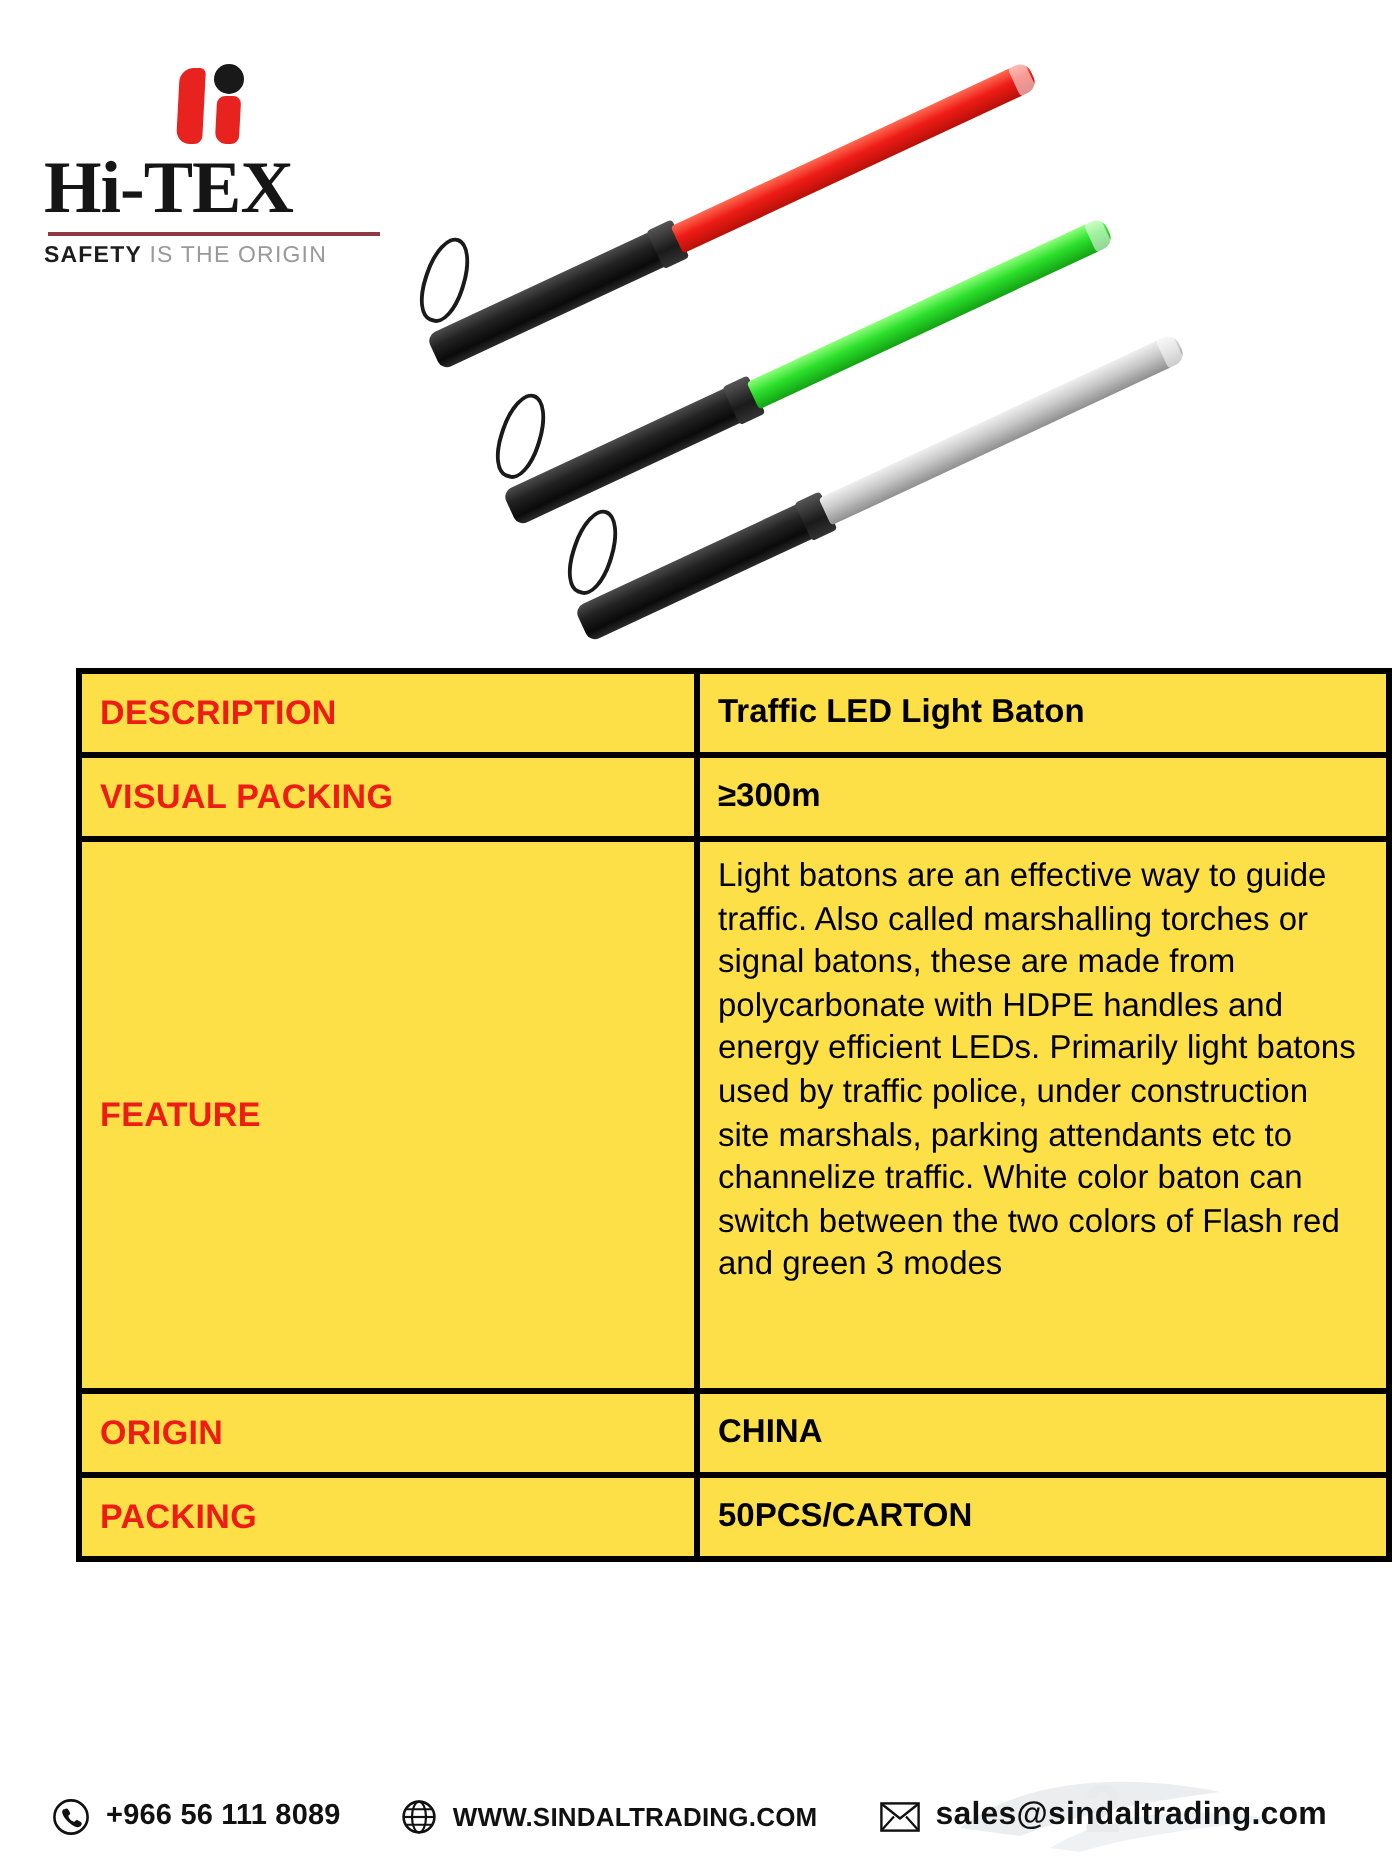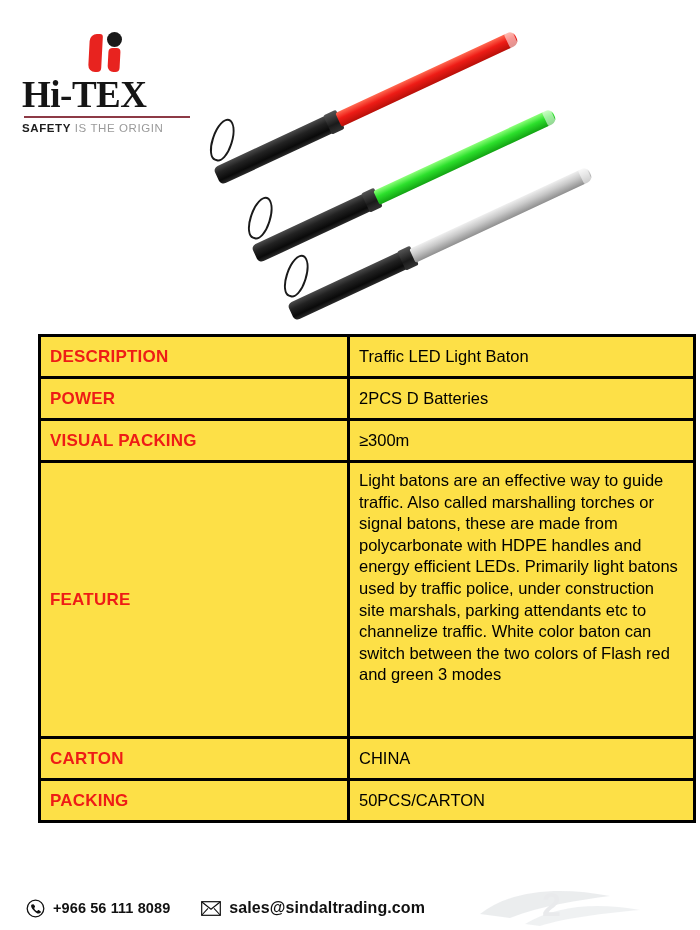--- a/index.html
+++ b/index.html
@@ -161,21 +161,21 @@
   .spec-table td.label {
     width: 288px;
     color: #ee1c16;
     font-weight: bold;
     font-size: 17px;
     letter-spacing: 0.2px;
     height: 39px;
   }
   .spec-table td.value {
     color: #000000;
-    font-weight: normal;
+    font-weight: bold;
     font-size: 16.5px;
     height: 39px;
   }
   .spec-table tr.feature-row td.label,
   .spec-table tr.feature-row td.value {
     height: 266px;
   }
   .spec-table tr.feature-row td.value {
     vertical-align: top;
     padding-top: 7px;
@@ -276,33 +276,29 @@
   </div>
 </div>
 
 <table class="spec-table">
   <tbody>
     <tr>
       <td class="label">DESCRIPTION</td>
       <td class="value">Traffic LED Light Baton</td>
     </tr>
     <tr>
-      <td class="label">POWER</td>
-      <td class="value">2PCS D Batteries</td>
-    </tr>
-    <tr>
       <td class="label">VISUAL PACKING</td>
       <td class="value">≥300m</td>
     </tr>
     <tr class="feature-row">
       <td class="label">FEATURE</td>
       <td class="value">Light batons are an effective way to guide traffic. Also called marshalling torches or signal batons, these are made from polycarbonate with HDPE handles and energy efficient LEDs. Primarily light batons used by traffic police, under construction site marshals, parking attendants etc to channelize traffic. White color baton can switch between the two colors of Flash red and green 3 modes</td>
     </tr>
     <tr>
-      <td class="label">CARTON</td>
+      <td class="label">ORIGIN</td>
       <td class="value">CHINA</td>
     </tr>
     <tr>
       <td class="label">PACKING</td>
       <td class="value">50PCS/CARTON</td>
     </tr>
   </tbody>
 </table>
 
 <svg class="watermark" viewBox="0 0 190 48">
@@ -317,20 +313,31 @@
     <div class="contact">
       <span class="ficon">
         <svg width="19" height="19" viewBox="0 0 19 19">
           <circle cx="9.5" cy="9.5" r="8.3" fill="none" stroke="#111" stroke-width="1.3"></circle>
           <path d="M6.3 5.6c.7-.6 1.5-.4 1.9.3l.7 1.2c.3.5.2 1-.2 1.3l-.5.4c-.1.6.5 1.6 1 2.1.5.5 1.5 1.1 2.1 1l.4-.5c.3-.4.8-.5 1.3-.2l1.2.7c.7.4.9 1.2.3 1.9-1 1.2-2.6 1-4.6-.4-1-.7-1.9-1.5-2.6-2.3-.8-.9-1.5-1.8-1.9-2.8-.5-1.2-.4-2.2.4-2.7z" fill="#111"></path>
         </svg>
       </span>
       <span class="txt phone">+966 56 111 8089</span>
     </div>
 
+    <div class="contact">
+      <span class="ficon">
+        <svg width="17" height="17" viewBox="0 0 17 17">
+          <circle cx="8.5" cy="8.5" r="7.7" fill="none" stroke="#111" stroke-width="1.3"></circle>
+          <ellipse cx="8.5" cy="8.5" rx="3.5" ry="7.7" fill="none" stroke="#111" stroke-width="1.1"></ellipse>
+          <line x1="0.9" y1="8.5" x2="16.1" y2="8.5" stroke="#111" stroke-width="1.1"></line>
+          <path d="M2.3 4.6 H14.7 M2.3 12.4 H14.7" fill="none" stroke="#111" stroke-width="1"></path>
+        </svg>
+      </span>
+      <span class="txt web">WWW.SINDALTRADING.COM</span>
+    </div>
 
     <div class="contact">
       <span class="ficon">
         <svg width="20" height="15" viewBox="0 0 20 15">
           <rect x="0.7" y="0.7" width="18.6" height="13.6" fill="none" stroke="#111" stroke-width="1.2"></rect>
           <path d="M0.9 1 L10 8.2 L19.1 1" fill="none" stroke="#111" stroke-width="1.2"></path>
           <path d="M0.9 14 L7 7.3 M19.1 14 L13 7.3" fill="none" stroke="#111" stroke-width="1.1"></path>
         </svg>
       </span>
       <span class="txt mail">sales@sindaltrading.com</span>

